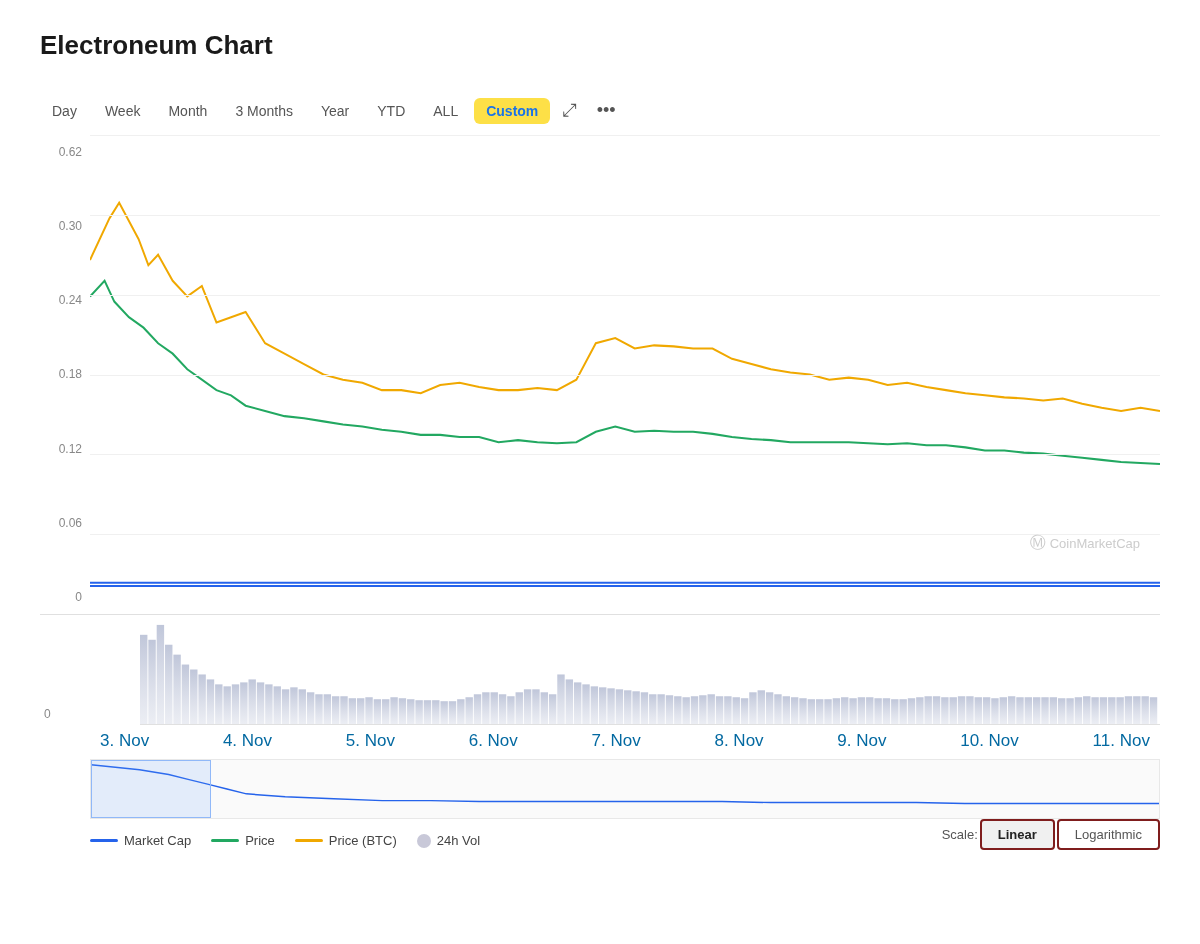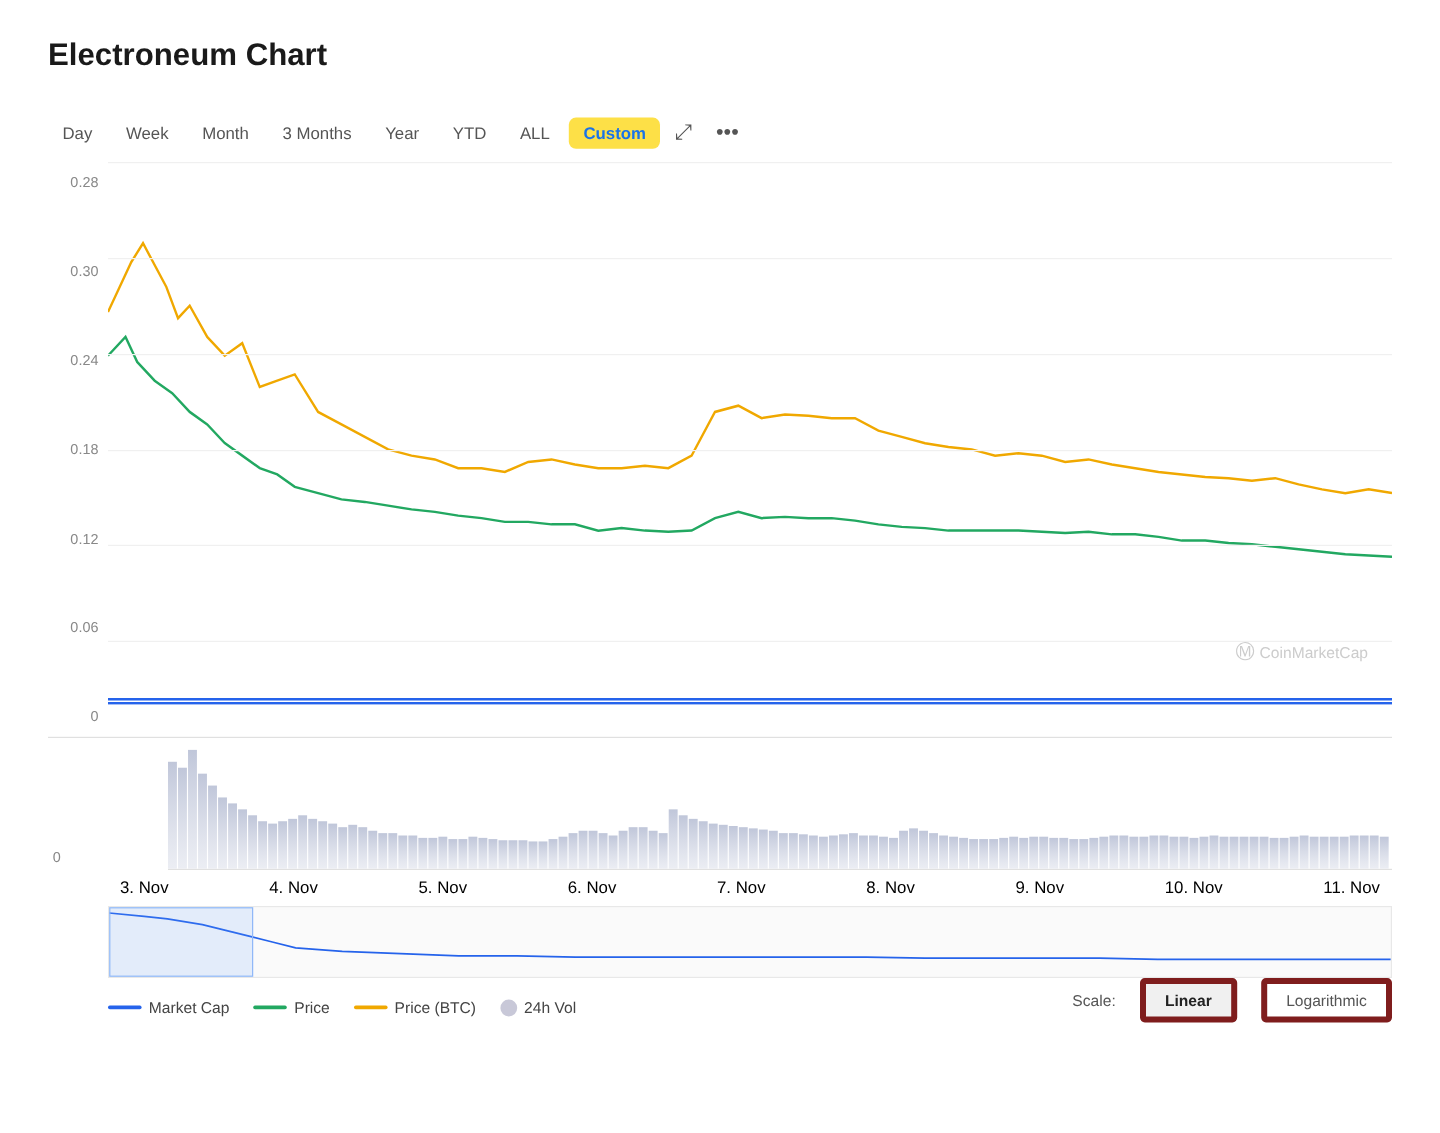--- a/index.html
+++ b/index.html
@@ -107,22 +107,22 @@
       margin-left: 50px;
     }
     .x-axis {
       display: flex;
       margin-left: 50px;
       margin-top: 6px;
       justify-content: space-between;
       padding: 0 10px;
     }
     .x-label {
-      font-size: 14px;
-      color: #000000;
+      font-size: 17px;
+      color: #0369a1;
     }
     .mini-chart {
       height: 60px;
       background: #fafafa;
       margin-left: 50px;
       border: 1px solid #e8e8e8;
       position: relative;
       margin-top: 8px;
     }
     .mini-selector {
@@ -165,31 +165,31 @@
     }
     .legend-dot {
       width: 14px;
       height: 14px;
       border-radius: 50%;
       background: #c8c8d8;
     }
     .scale-section {
       display: flex;
       align-items: center;
-      gap: 20px;
+      gap: 2px;
       margin-left: auto;
       justify-content: flex-end;
     }
     .scale-label {
       font-size: 13px;
       color: #555;
     }
     .scale-btn {
       padding: 6px 16px;
-      border: 5px solid #7f1d1d;
+      border: 2px solid #7f1d1d;
       background: #fff;
       color: #555;
       font-size: 13px;
       cursor: pointer;
       border-radius: 4px;
     }
     .scale-btn.active {
       background: #f0f0f0;
       font-weight: 600;
       color: #222;
@@ -224,21 +224,21 @@
     <button class="time-btn">ALL</button>
     <button class="time-btn active">Custom</button>
     <button class="icon-btn">⤢</button>
     <button class="icon-btn">•••</button>
   </div>
 
   <div class="chart-wrapper">
     <div class="main-chart">
 
       <div class="y-axis">
-        <span class="y-label">0.28</span>
+        <span class="y-label">0.62</span>
         <span class="y-label">0.30</span>
         <span class="y-label">0.24</span>
         <span class="y-label">0.18</span>
         <span class="y-label">0.12</span>
         <span class="y-label">0.06</span>
         <span class="y-label">0</span>
       </div>
 
       <div class="chart-area">
         

